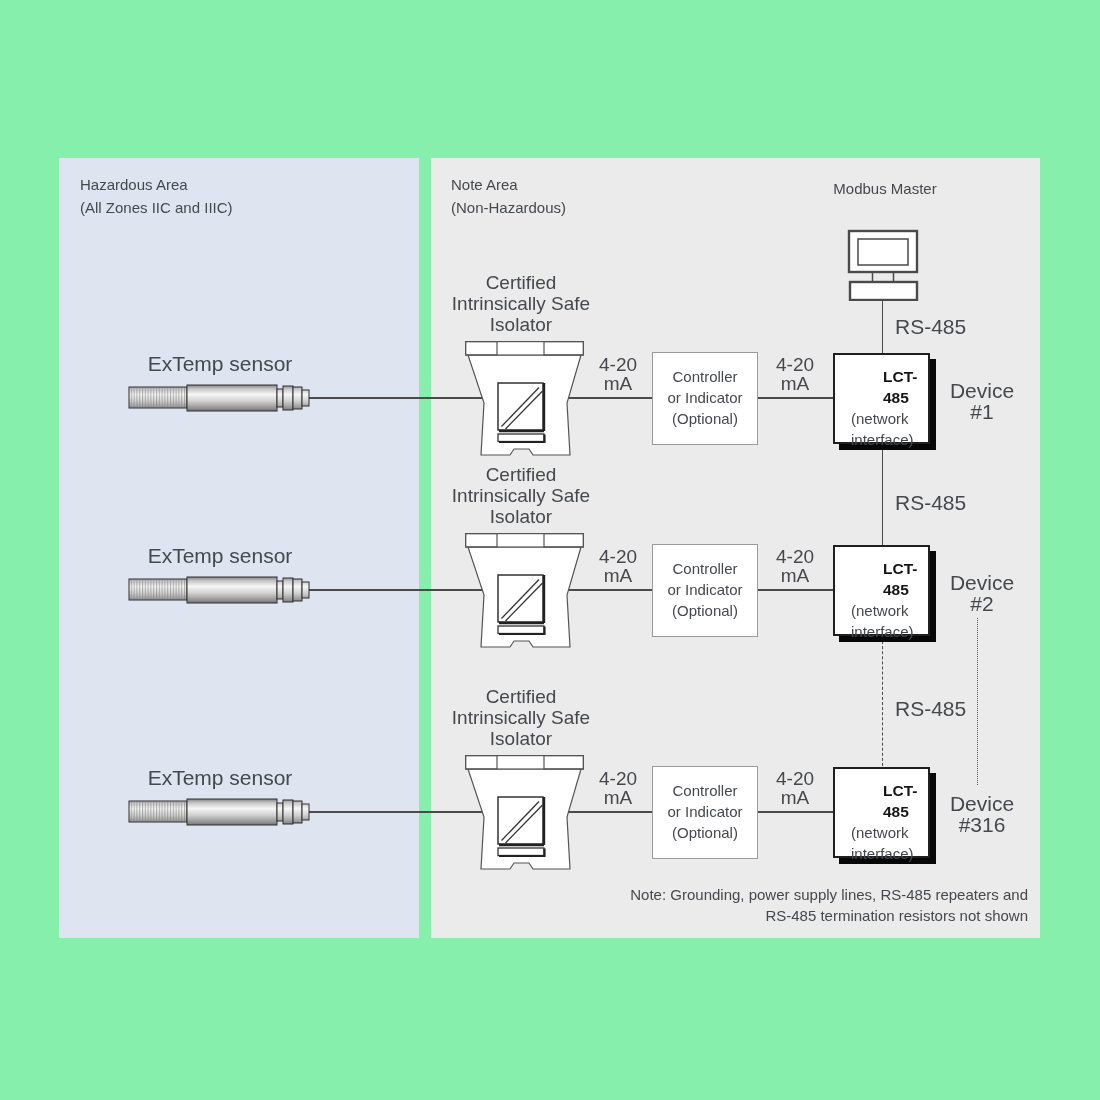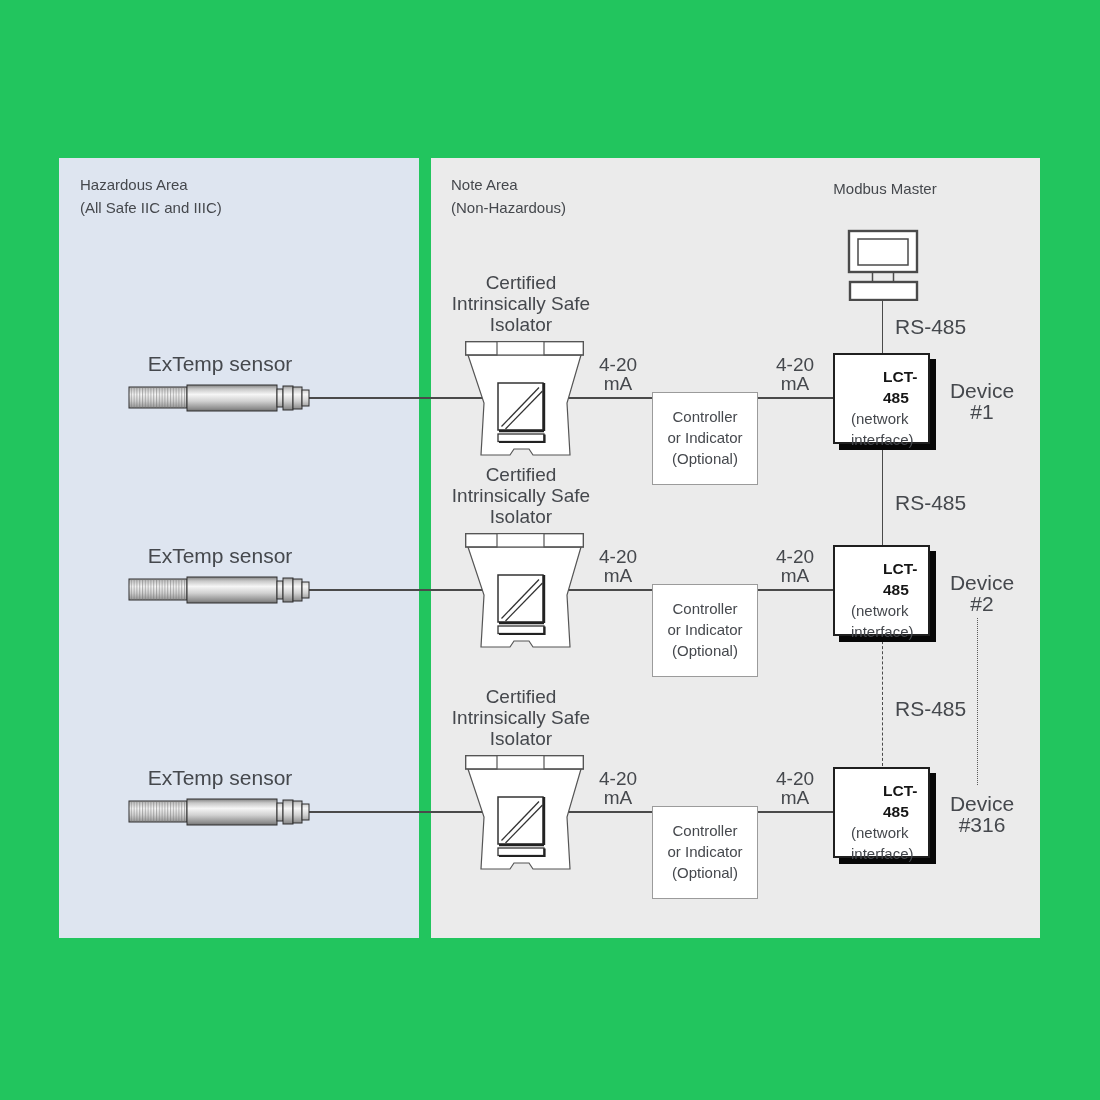--- a/index.html
+++ b/index.html
@@ -1,35 +1,35 @@
 <!DOCTYPE html>
 <html><head>
 <meta charset="utf-8">
 <style>
   html,body{margin:0;padding:0;background:#ffffff;}
   .stage{
-    position:relative;width:1100px;height:1100px;background:#22c55e;overflow:hidden;
+    position:relative;width:1100px;height:1100px;background:#86efac;overflow:hidden;
     font-family:"Liberation Sans","DejaVu Sans",sans-serif;color:#45484d;
   }
   .abs{position:absolute;}
   .panel{position:absolute;top:158px;height:780px;}
   .panel-hazardous{left:59px;width:360px;background:#dee5f0;}
   .panel-safe{left:431px;width:609px;background:#ebebeb;}
   .hdr{position:absolute;font-size:15px;line-height:23px;}
   .center{text-align:center;}
   .lbl{font-size:21px;line-height:21px;}
   .small-lbl{font-size:19px;line-height:19px;}
   .wire{position:absolute;height:1.5px;background:#4a4a4a;}
   .vline{position:absolute;width:0;border-left:1.6px solid #4a4a4a;}
   .vline-dashed{position:absolute;width:0;border-left:1.8px dashed #4a4a4a;}
   .vline-dotted{position:absolute;width:0;border-left:1.8px dotted #5a5a5a;}
   .controller-box{
     position:absolute;width:106px;height:93px;box-sizing:border-box;
     background:#ffffff;border:1.5px solid #9b9b9b;
-    font-size:15px;line-height:21px;text-align:center;padding-top:13px;margin-top:40px;
+    font-size:15px;line-height:21px;text-align:center;padding-top:13px;
   }
   .lct-box{
     position:absolute;width:97px;height:91px;box-sizing:border-box;
     background:#ffffff;border:2px solid #1f1f1f;box-shadow:6px 6px 0 #070707;
     font-size:15px;line-height:21px;text-align:left;padding:11px 0 0 16px;
   }
   .lct-title{font-weight:bold;color:#151515;font-size:15.5px;margin-left:32px;}
   .note{
     position:absolute;left:540px;top:884px;width:488px;
     font-size:15px;line-height:21px;text-align:right;
@@ -39,21 +39,21 @@
 </head>
 <body>
 
 <div class="stage">
 
   <div class="panel panel-hazardous"></div>
   <div class="panel panel-safe"></div>
 
   <div class="hdr" style="left:80px;top:173px;">
     <div>Hazardous Area</div>
-    <div>(All Safe IIC and IIIC)</div>
+    <div>(All Zones IIC and IIIC)</div>
   </div>
   <div class="hdr" style="left:451px;top:173px;">
     <div>Note Area</div>
     <div>(Non-Hazardous)</div>
   </div>
 
   <div class="hdr center" style="left:775px;top:178px;width:220px;line-height:22px;">
     <div>Modbus Master</div>
   </div>
   <svg class="abs" style="left:845px;top:228px;" width="78" height="73" viewBox="0 0 78 73">
@@ -254,15 +254,17 @@
     <div>(network</div>
     <div>interface)</div>
   </div>
 
   <div class="lbl abs center" style="left:944px;top:793px;width:76px;">
     <div>Device</div>
     <div>#316</div>
   </div>
 
   <div class="note">
+    <div>Note: Grounding, power supply lines, RS-485 repeaters and</div>
+    <div>RS-485 termination resistors not shown</div>
   </div>
 
 </div>
 
 </body></html>

